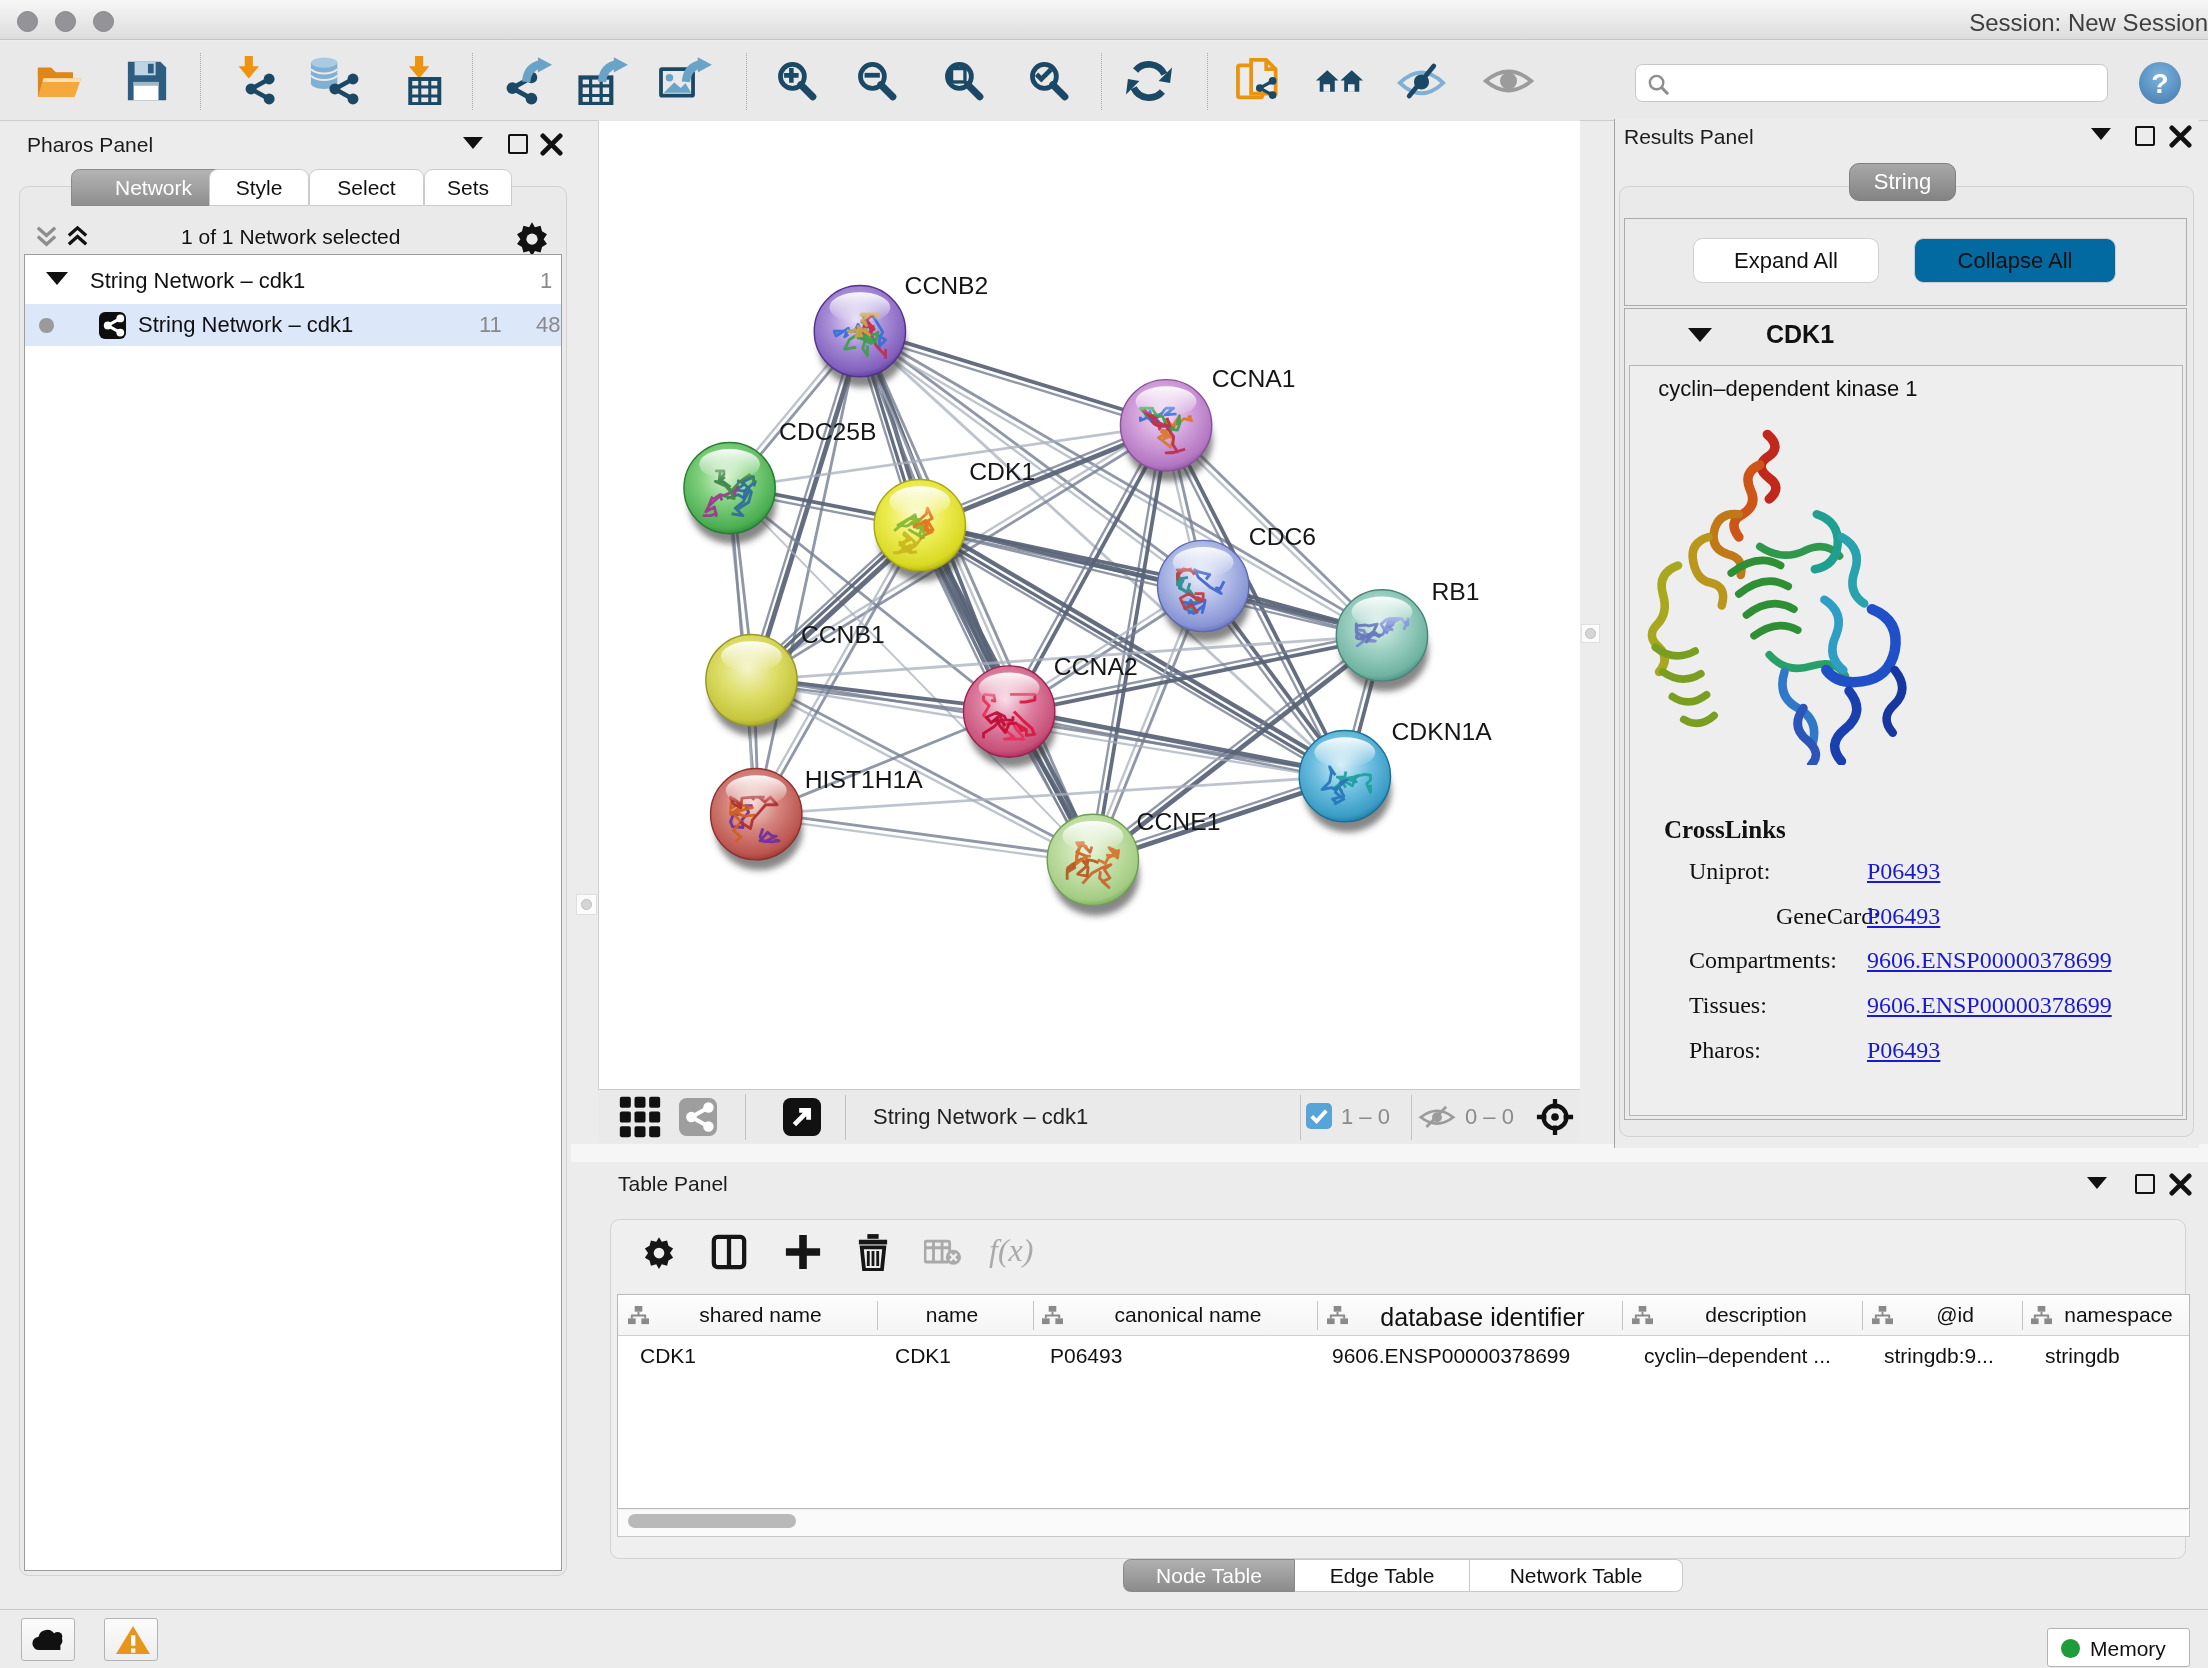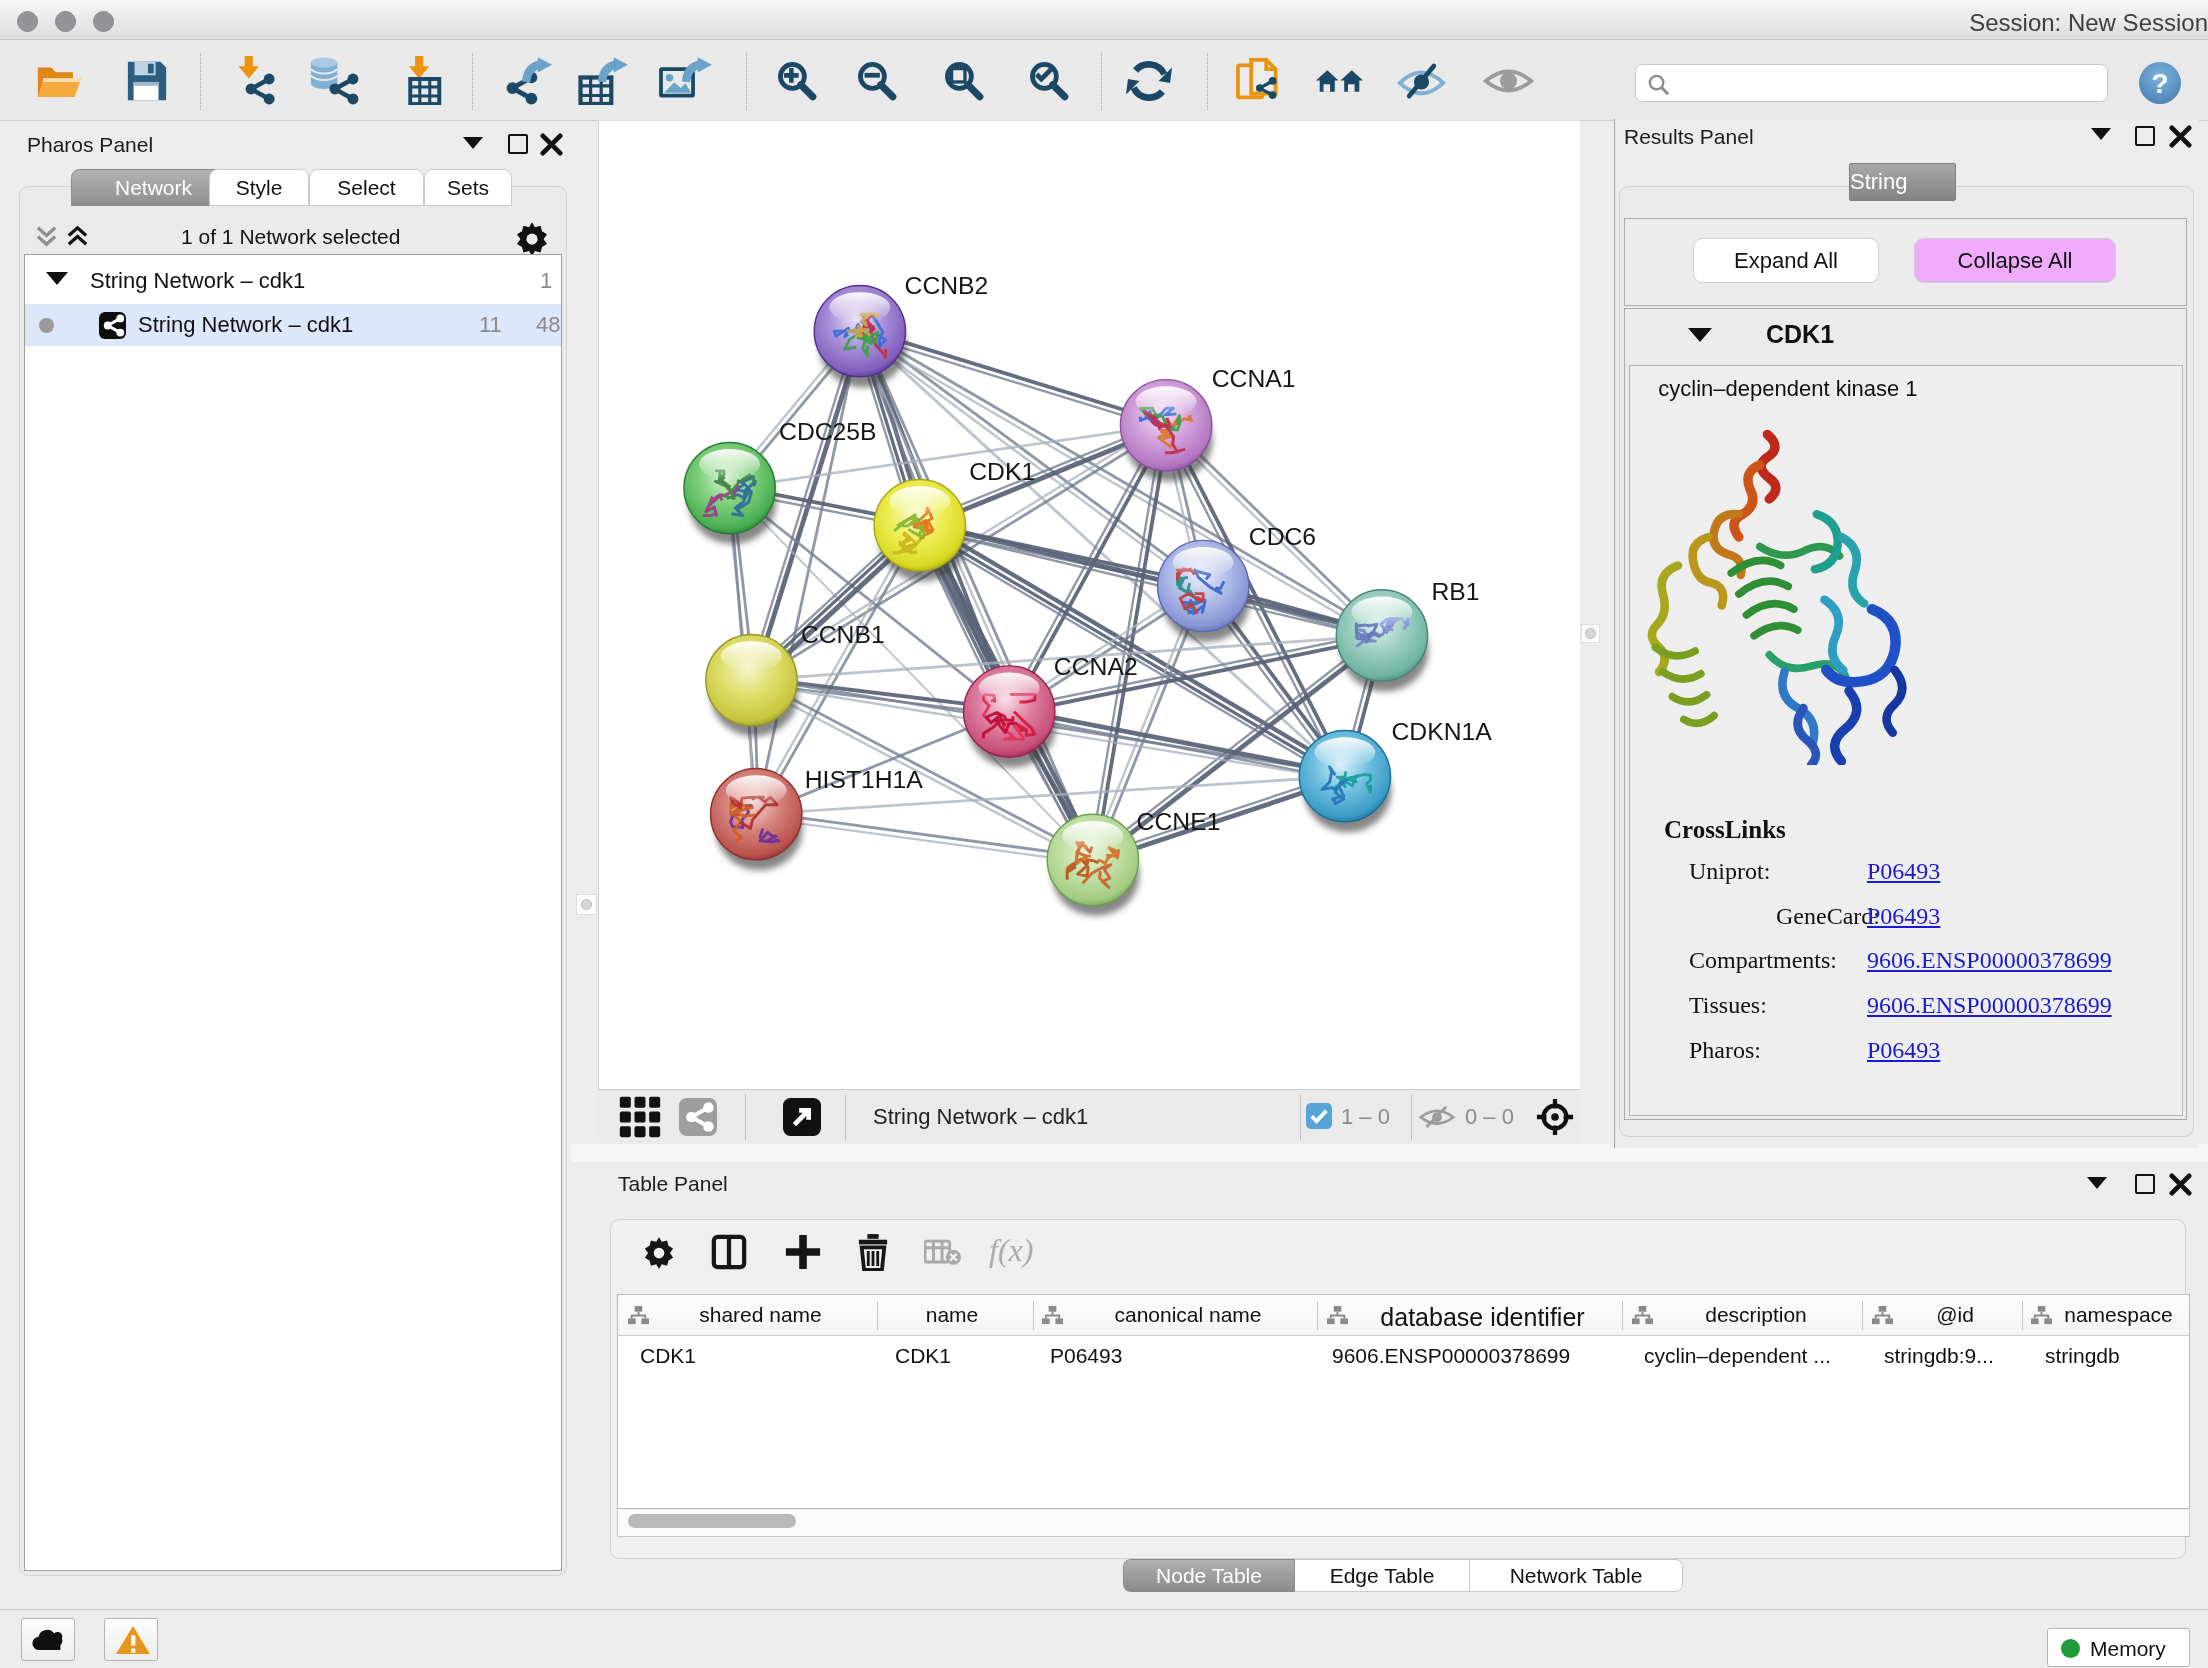--- a/index.html
+++ b/index.html
@@ -541,24 +541,24 @@
     <div class="abs" style="left:2.9px;top:2.9px;width:11.4px;height:11.4px;border-radius:50%;background:#d6d6d6;border:1px solid #bdbdbd"></div>
   </div>
 <div class="abs" style="left:1614px;top:119px;width:585px;height:1029px;background:#ececec;border-left:1px solid #a2a2a2"></div>
 <div class="abs ptitle" style="left:1624px;top:125px">Results Panel</div>
 <div class="abs tri" style="left:2091px;top:128px"></div>
 <div class="abs sq" style="left:2135px;top:126px"></div>
 <svg class="abs" style="left:2169px;top:125px" width="23" height="23" viewBox="0 0 24 24">
     <path d="M3 3 L21 21 M21 3 L3 21" stroke="#111" stroke-width="5" stroke-linecap="round"></path>
   </svg>
 <div class="panel-inner" style="left:1619px;top:186px;width:575px;height:951px"></div>
-<div class="abs" style="left:1849px;top:163px;width:107px;height:38px;border-radius:2px;background:linear-gradient(#a8a8a8,#838383);border:1px solid #7f7f7f;color:#fff;font-size:22px;text-align:left;line-height:36px">String</div>
+<div class="abs" style="left:1849px;top:163px;width:107px;height:38px;border-radius:10px;background:linear-gradient(#a8a8a8,#838383);border:1px solid #7f7f7f;color:#fff;font-size:22px;text-align:center;line-height:36px">String</div>
 <div class="abs" style="left:1624px;top:218px;width:563px;height:88px;border:1px solid #ababab;background:#ebebeb">
     <div class="abs" style="left:68px;top:19px;width:186px;height:45px;background:#fff;border:1px solid #cfcfcf;border-radius:9.5px;font-size:22px;text-align:center;line-height:43px;color:#111">Expand All</div>
-    <div class="abs" style="left:289px;top:19px;width:202px;height:45px;background:#f0abfc;border:1px solid #cfcfcf;border-radius:9.5px;font-size:22px;text-align:center;line-height:43px;color:#111">Collapse All</div>
+    <div class="abs" style="left:289px;top:19px;width:202px;height:45px;background:#0369a1;border:1px solid #cfcfcf;border-radius:9.5px;font-size:22px;text-align:center;line-height:43px;color:#111">Collapse All</div>
   </div>
 <div class="abs" style="left:1624px;top:308px;width:563px;height:812px;border:1px solid #ababab;background:#ebebeb">
     <div class="abs" style="left:63px;top:19px;width:0;height:0;border-left:12.4px solid transparent;border-right:12.4px solid transparent;border-top:14.3px solid #111"></div>
     <div class="abs" style="left:141px;top:11.4px;font-size:25px;font-weight:bold;color:#111">CDK1</div>
     <div class="abs" style="left:3.8px;top:56px;width:554px;height:751px;border:1px solid #b5b5b5;background:#eeeeee">
       <div class="abs" style="left:28.5px;top:9.5px;font-size:22px;color:#111">cyclin–dependent kinase 1</div>
     </div>
   </div>
 <svg class="abs" style="left:1617px;top:423px" width="314" height="342" viewBox="0 0 330 360">
     <g fill="none" stroke-linecap="round">

